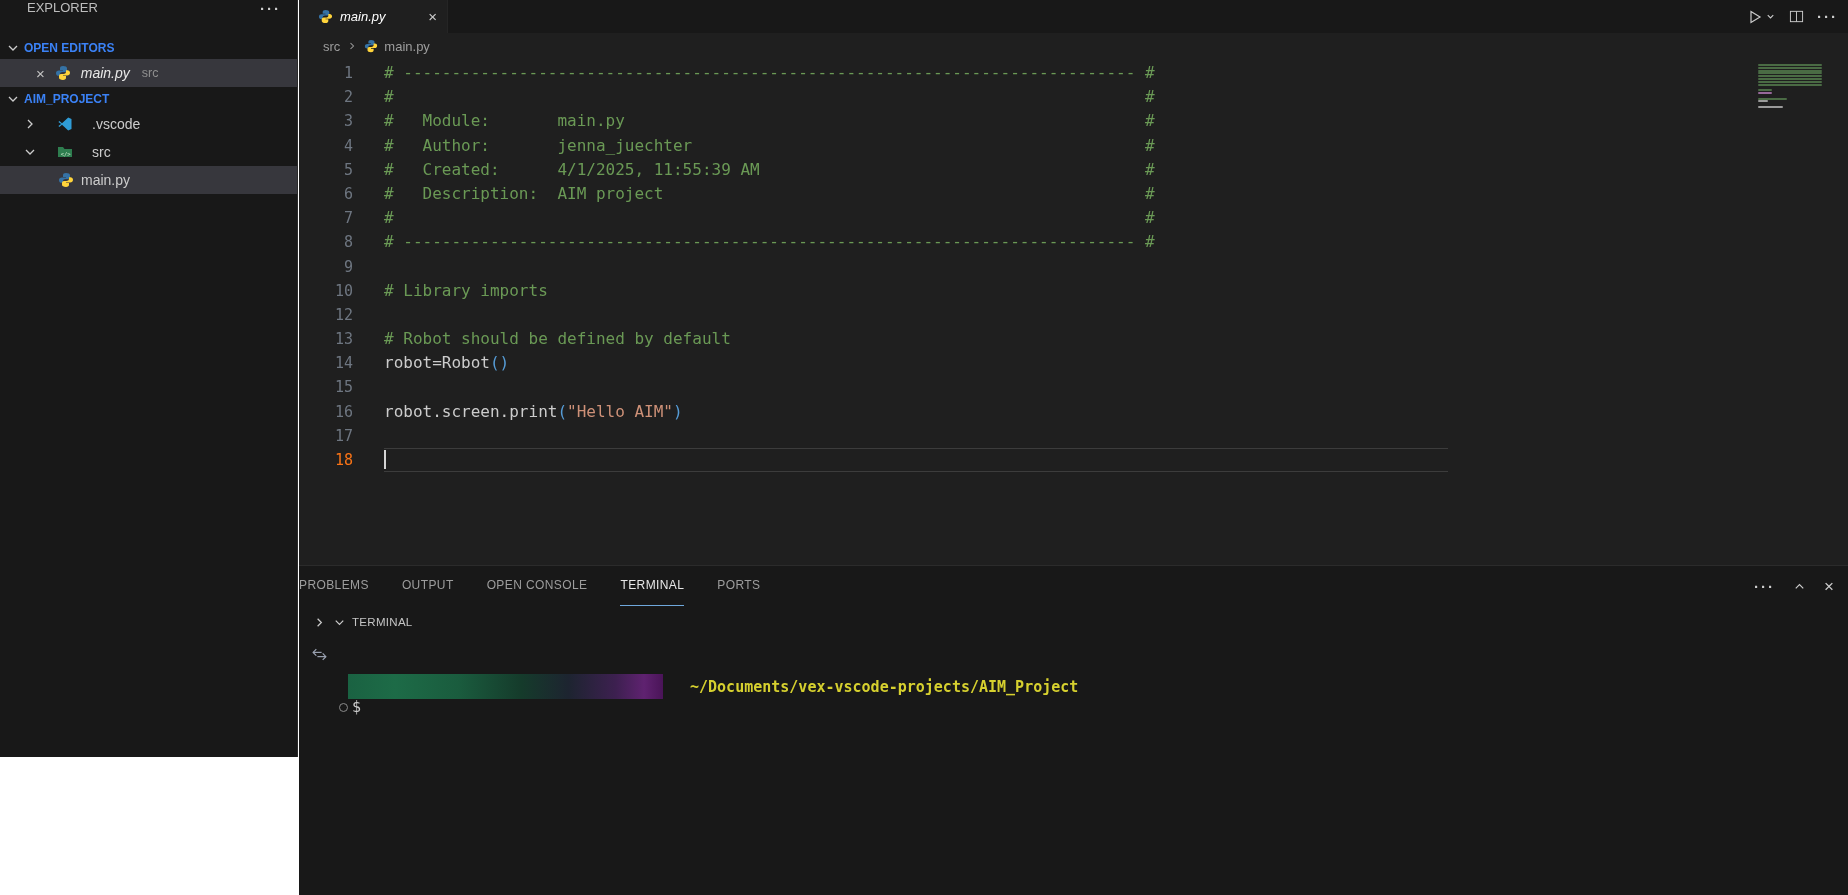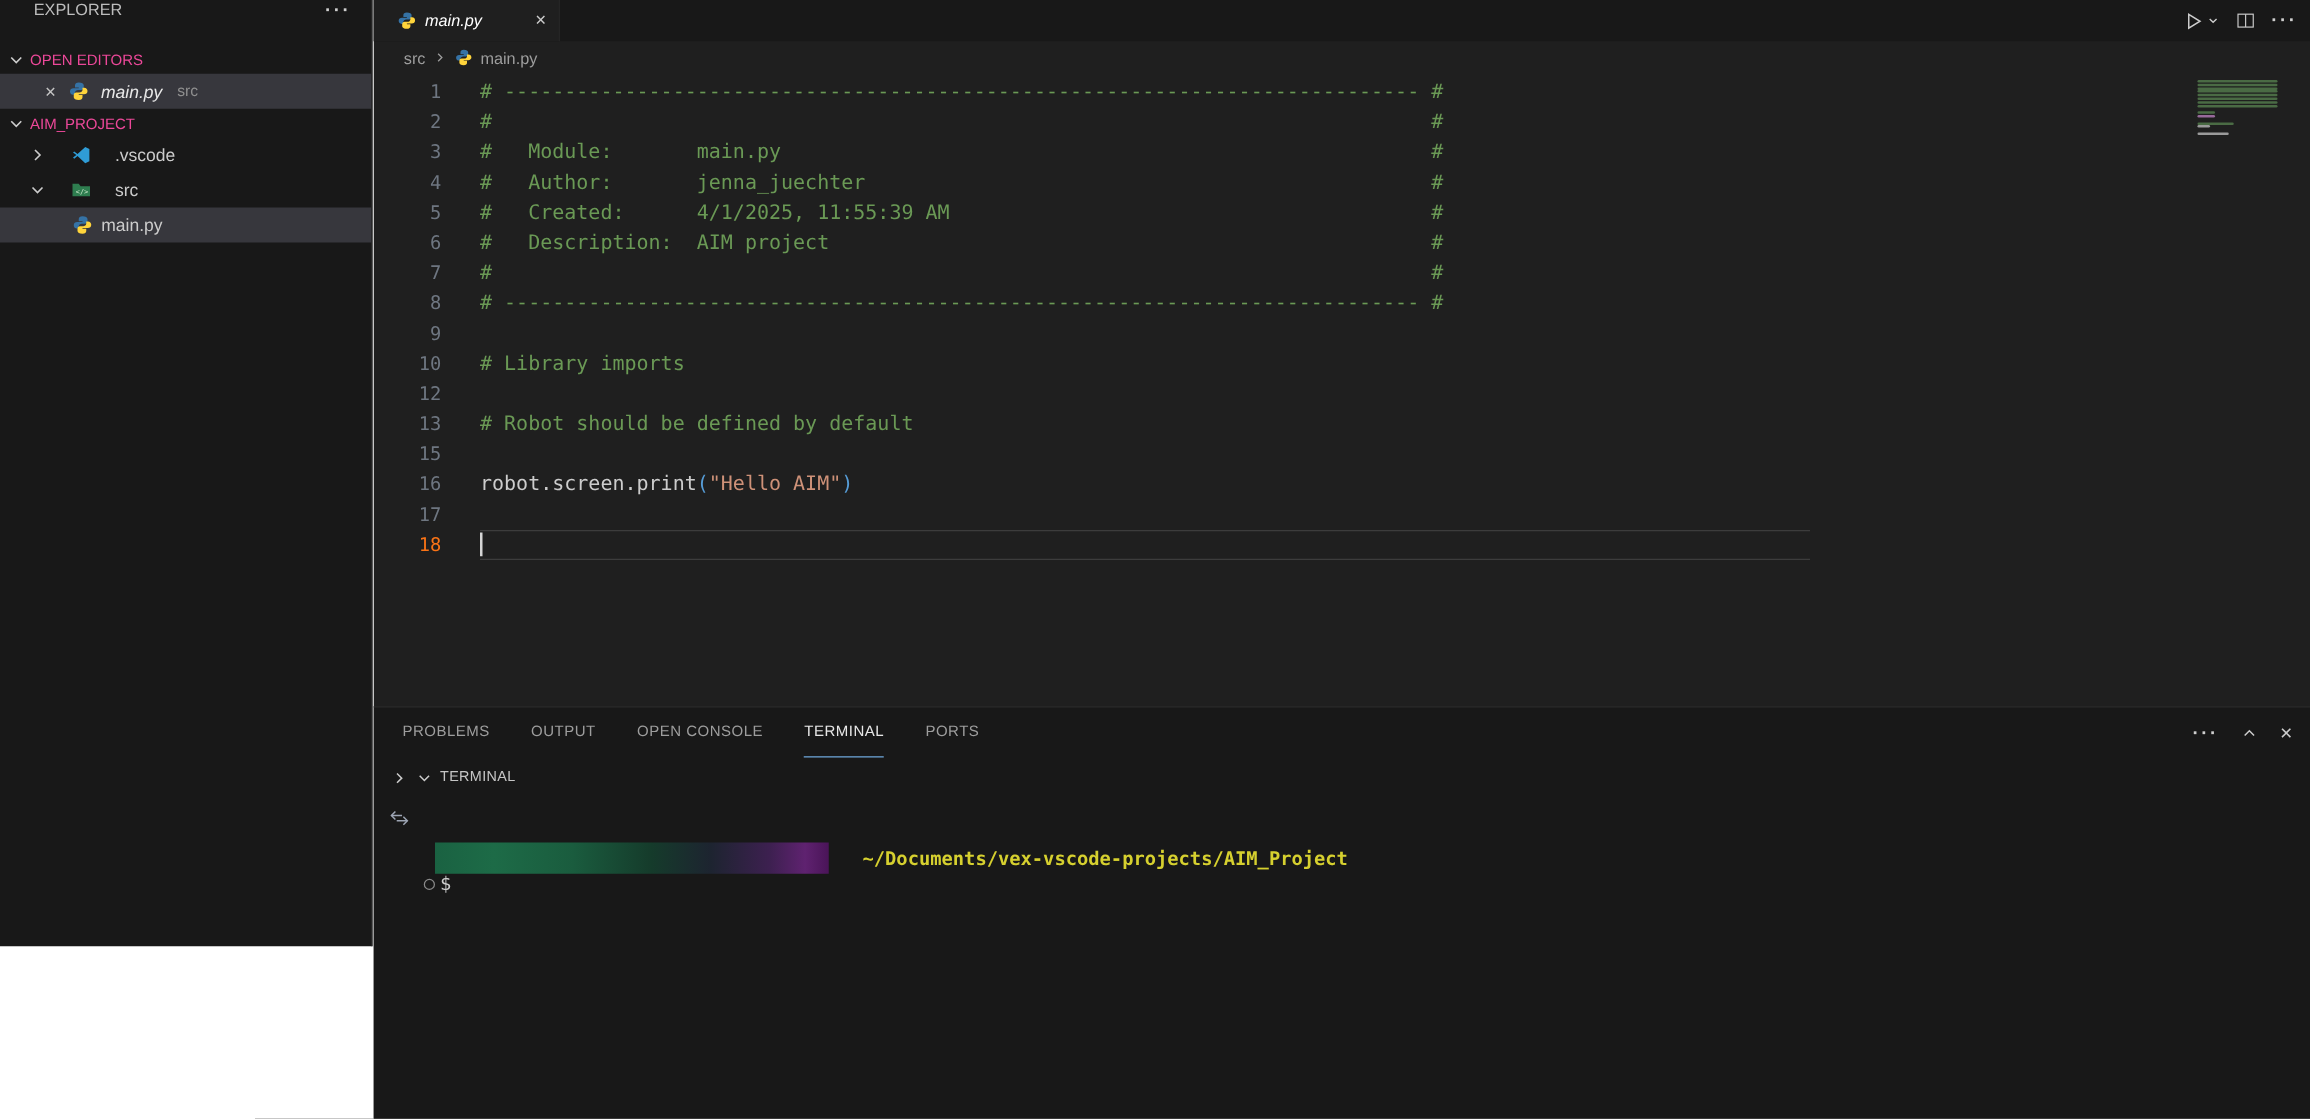--- a/index.html
+++ b/index.html
@@ -5,21 +5,21 @@
   *{box-sizing:border-box;margin:0;padding:0}
   body{width:1848px;height:895px;position:relative;background:#ffffff;
        font-family:"Liberation Sans","DejaVu Sans",sans-serif;overflow:hidden;color:#cccccc}
   svg{display:block}
 
   
   .sidebar{position:absolute;left:0;top:0;width:298px;height:757px;background:#181818;border-right:1px solid #2a2a2a}
   .sb-header{display:flex;align-items:flex-start;height:36px;padding:0 16px 0 27px;font-size:13px;color:#bdbdbd}
   .spacer{flex:1}
   .icon-ellipsis{font-size:15px;font-weight:700;letter-spacing:2px;color:#cfcfcf;cursor:pointer}
-  .section-header{display:flex;align-items:center;gap:3px;height:23px;padding-left:5px;font-size:12px;font-weight:400;color:#ec4899;cursor:pointer}
+  .section-header{display:flex;align-items:center;gap:3px;height:23px;padding-left:5px;font-size:12px;font-weight:700;color:#3b82f6;cursor:pointer}
   .row{display:flex;align-items:center;height:28px;font-size:14px;color:#cccccc;cursor:pointer;white-space:nowrap}
   .row.selected{background:#37373d}
   .open-editor{padding-left:36px;gap:10px}
   .close-x{color:#c5c5c5;font-size:15px;line-height:1}
   .fname-italic{font-style:italic;color:#e8e8e8}
   .fdetail{color:#8f8f8f;font-size:12.5px;margin-left:2px}
   .tree-l1{padding-left:22px;gap:19px}
   .tree-l2{padding-left:58px;gap:7px}
 
   
@@ -44,21 +44,21 @@
   .code-line.active::after{content:"";position:absolute;left:85px;width:1064px;top:0;bottom:0;
       border-top:1px solid #3c3c3c;border-bottom:1px solid #3c3c3c;pointer-events:none}
   .cursor{display:inline-block;width:2px;height:19px;background:#d4d4d4;vertical-align:middle;margin-top:-2px}
   .tok-c{color:#6a9955}.tok-k{color:#c586c0}.tok-s{color:#ce9178}.tok-p{color:#569cd6}.tok-d{color:#cccccc}
 
   .minimap{position:absolute;top:5px;right:16px;width:74px}
   .mm-line{height:2px;margin-bottom:0.8px;border-radius:1px}
 
   
   .panel{position:absolute;top:565px;left:0;right:0;bottom:0;background:#181818;border-top:1px solid #2b2b2b}
-  .panel-tabbar{position:relative;display:flex;align-items:flex-start;height:40px;padding-left:23px}
+  .panel-tabbar{position:relative;display:flex;align-items:flex-start;height:40px;}
   .panel-tab{font-size:12px;letter-spacing:.4px;color:#9d9d9d;margin-right:33px;height:40px;line-height:39px;border-bottom:1px solid transparent;cursor:pointer}
   .panel-tab.active{color:#e7e7e7;border-bottom-color:#6fa8dc}
   .panel-actions{position:absolute;right:14px;top:0;height:40px;display:flex;align-items:center;gap:17px;color:#cccccc}
   .panel-close{font-size:17px;line-height:1;cursor:pointer}
 
   .terminal-header{display:flex;align-items:center;gap:5px;height:32px;padding-left:13px;font-size:11.5px;letter-spacing:.3px;color:#c5c5c5}
   .terminal-body{position:relative;height:258px;font-family:"DejaVu Sans Mono","Liberation Mono",monospace;font-size:15px;color:#cccccc;cursor:text}
   .rail-icon{position:absolute;left:12px;top:8px}
   .banner{position:absolute;left:49px;top:36px;width:315px;height:25px;
       background:linear-gradient(90deg,#1a6242 0%,#1d6b47 15%,#1a5c3e 35%,#153b2b 55%,#1d2430 70%,#3d2050 85%,#5f2270 94%,#4a1458 100%)}
@@ -177,20 +177,21 @@
         <div class="code-line"><span class="line-num">3</span><span class="line-text"><span class="tok-c">#   Module:       main.py                                                      #</span></span></div>
         <div class="code-line"><span class="line-num">4</span><span class="line-text"><span class="tok-c">#   Author:       jenna_juechter                                               #</span></span></div>
         <div class="code-line"><span class="line-num">5</span><span class="line-text"><span class="tok-c">#   Created:      4/1/2025, 11:55:39 AM                                        #</span></span></div>
         <div class="code-line"><span class="line-num">6</span><span class="line-text"><span class="tok-c">#   Description:  AIM project                                                  #</span></span></div>
         <div class="code-line"><span class="line-num">7</span><span class="line-text"><span class="tok-c">#                                                                              #</span></span></div>
         <div class="code-line"><span class="line-num">8</span><span class="line-text"><span class="tok-c"># ---------------------------------------------------------------------------- #</span></span></div>
         <div class="code-line"><span class="line-num">9</span><span class="line-text"></span></div>
         <div class="code-line"><span class="line-num">10</span><span class="line-text"><span class="tok-c"># Library imports</span></span></div>
         <div class="code-line"><span class="line-num">12</span><span class="line-text"></span></div>
         <div class="code-line"><span class="line-num">13</span><span class="line-text"><span class="tok-c"># Robot should be defined by default</span></span></div>
+        <div class="code-line"><span class="line-num">14</span><span class="line-text"><span class="tok-d">robot=Robot</span><span class="tok-p">()</span></span></div>
         <div class="code-line"><span class="line-num">15</span><span class="line-text"></span></div>
         <div class="code-line"><span class="line-num">16</span><span class="line-text"><span class="tok-d">robot.screen.print</span><span class="tok-p">(</span><span class="tok-s">"Hello AIM"</span><span class="tok-p">)</span></span></div>
         <div class="code-line"><span class="line-num">17</span><span class="line-text"></span></div>
         <div class="code-line active"><span class="line-num">18</span><span class="line-text"><span class="cursor"></span></span></div>
       </div>
     <div class="minimap">
         <div class="mm-line" style="width: 64px; background: rgb(74, 107, 68);"></div>
         <div class="mm-line" style="width: 64px; background: rgb(74, 107, 68);"></div>
         <div class="mm-line" style="width: 64px; background: rgb(74, 107, 68);"></div>
         <div class="mm-line" style="width: 64px; background: rgb(74, 107, 68);"></div>

